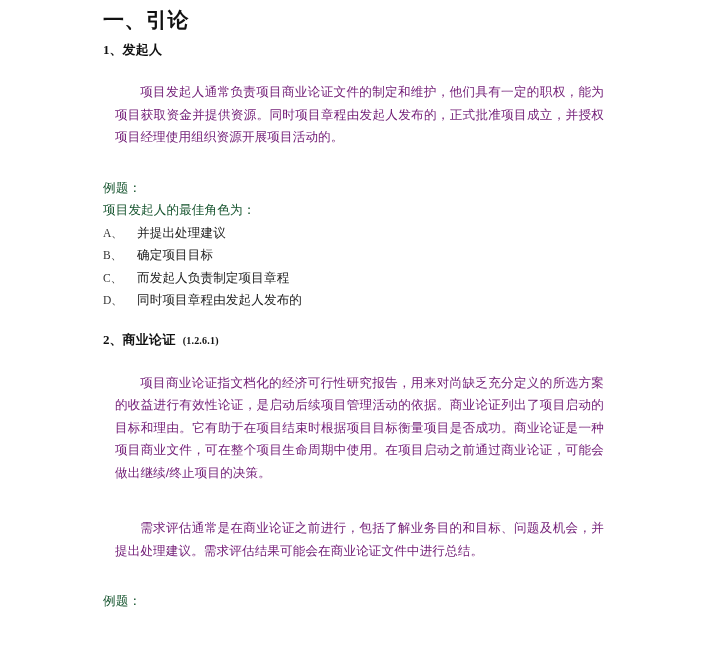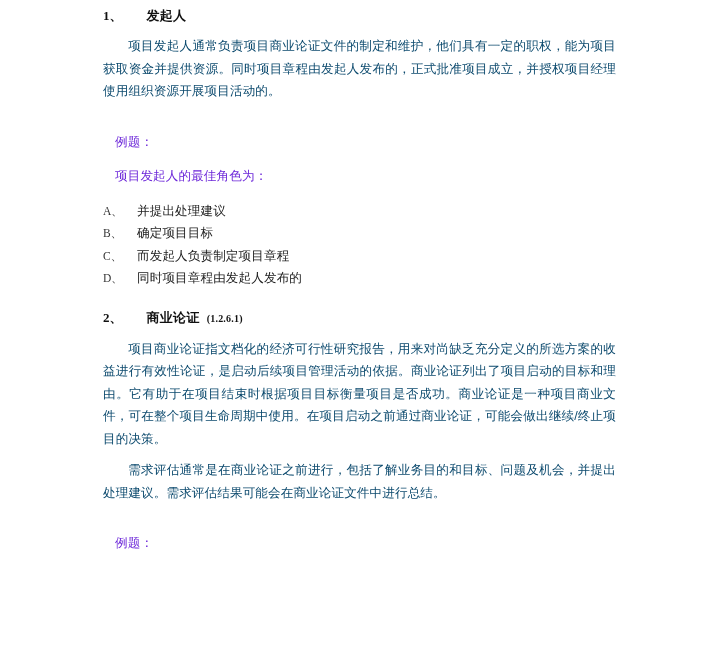--- a/index.html
+++ b/index.html
@@ -52,53 +52,53 @@
   .h2 .num {
     font-family: "Liberation Serif", "DejaVu Serif", serif;
     font-size: 13px;
     font-weight: 700;
     letter-spacing: 0px;
   }
   .h2 .htext {
     font-family: "Liberation Sans", "DejaVu Sans", sans-serif;
     font-weight: 700;
     letter-spacing: 0.3px;
-    margin-left: 24px;
+    margin-left: 0;
   }
   .h2 .hcode {
     font-family: "Liberation Serif", "DejaVu Serif", serif;
     font-weight: 700;
     font-size: 10px;
     margin-left: 7px;
     letter-spacing: 0.2px;
   }
 
   .gap-h1-h2   { height: 6px; }
   .gap-h2-p    { height: 9px; }
   .gap-p-block { height: 16px; }
   .gap-sec     { height: 18px; }
   .gap-para    { height: 9px; }
 
   
   .p {
     font-size: 12.6px;
     line-height: 22.5px;
-    margin: 0;
+    margin: 12px;
     text-align: justify;
     text-justify: inter-ideograph;
-    color: #0c4a6e;
+    color: #701a75;
     letter-spacing: 0.1px;
   }
   .p.indent { text-indent: 2em; }
 
   .line {
     font-size: 12.6px;
     line-height: 22.5px;
-    margin: 12px;
-    color: #6d28d9;
+    margin: 0;
+    color: #14532d;
     white-space: nowrap;
     letter-spacing: 0.1px;
   }
 
   .label-serif {
     font-family: "Liberation Serif", "DejaVu Serif", serif;
     font-weight: 700;
   }
 
   
@@ -119,20 +119,21 @@
   }
   .opt .otext {
     letter-spacing: 0.1px;
   }
 </style>
 </head>
 <body>
 
 <div id="page">
 
+  <h1 class="h1">一、引论</h1>
 
   <div class="gap-h1-h2"></div>
 
   <div class="h2">
     <span class="num">1、</span>
     <span class="htext">发起人</span>
   </div>
 
   <div class="gap-h2-p"></div>
 

